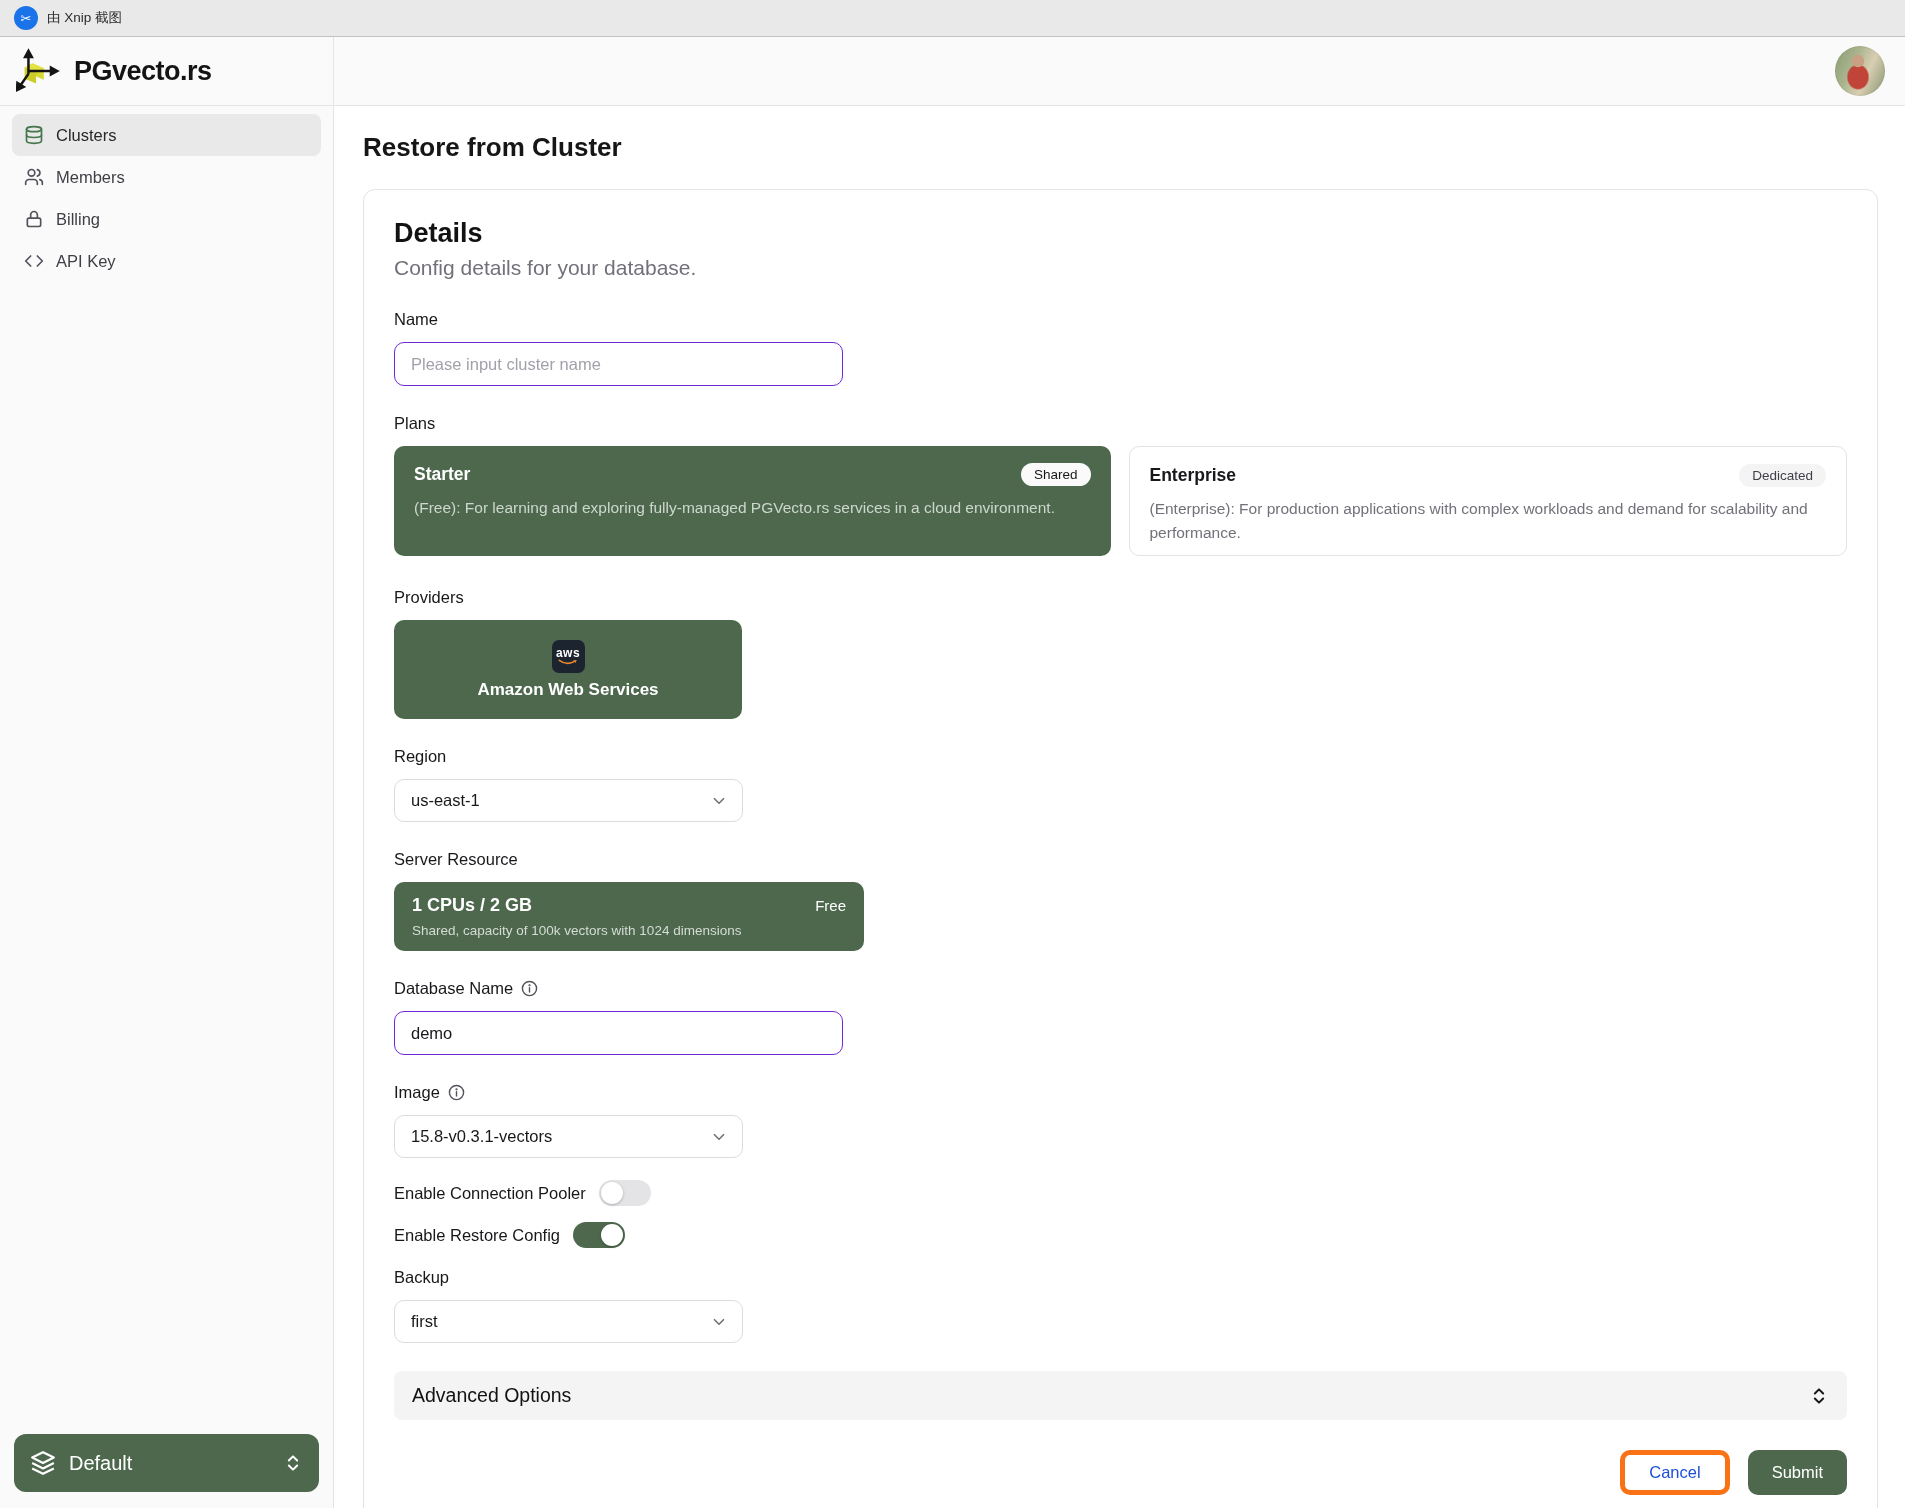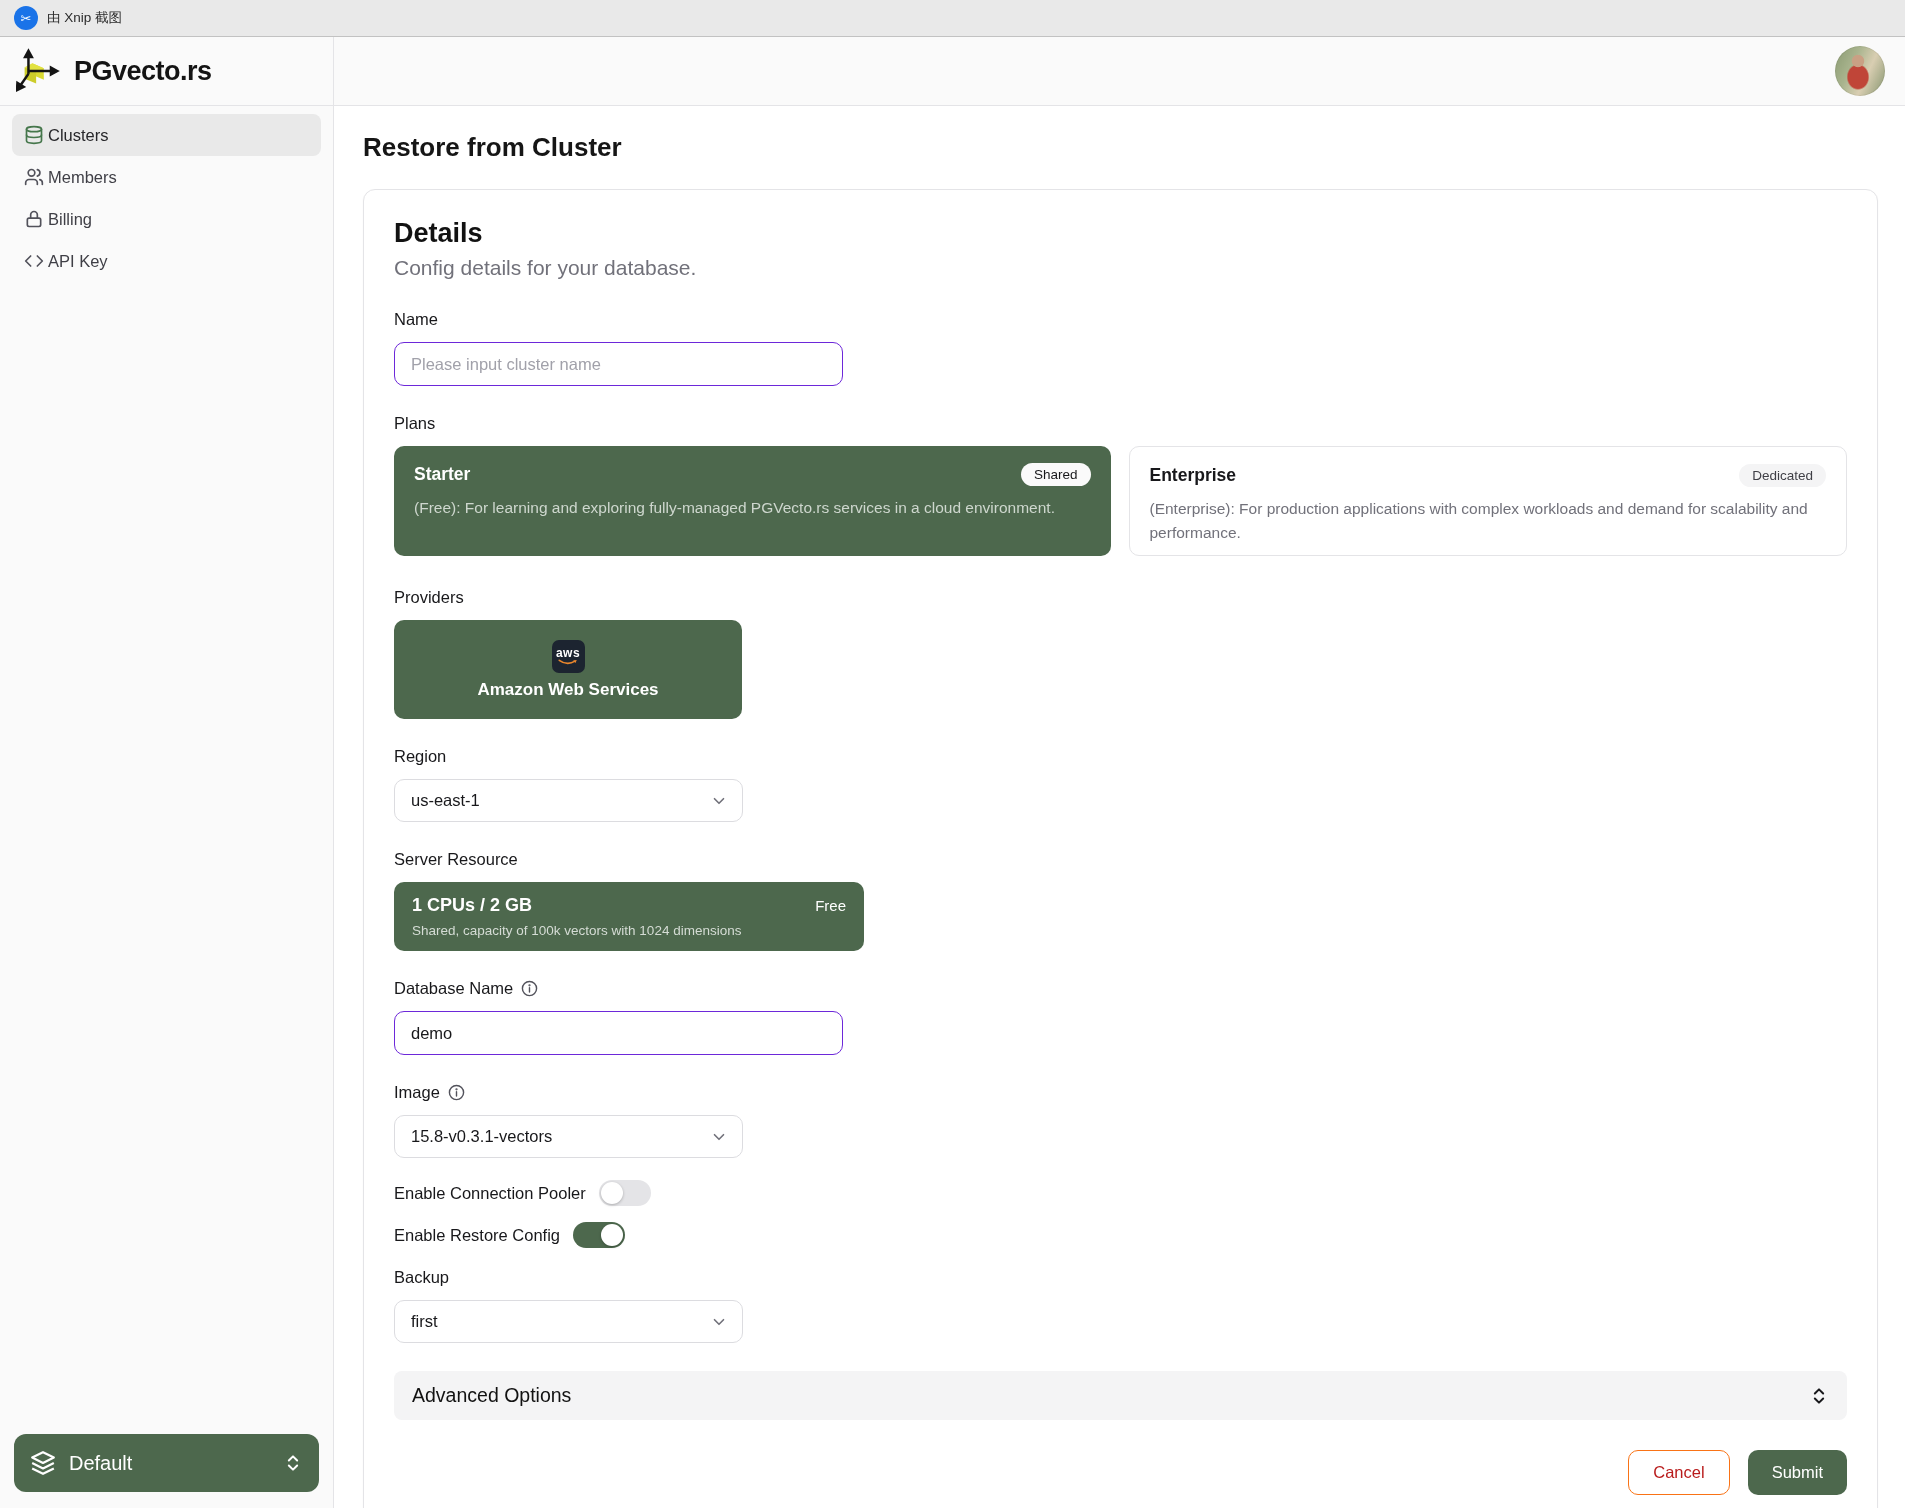--- a/index.html
+++ b/index.html
@@ -9,21 +9,21 @@
   .xnip-bar { height:37px; background:#e9e9e9; border-bottom:1px solid #c2c2c2; display:flex; align-items:center; padding:0 14px; gap:9px; }
   .xnip-icon { width:24px; height:24px; border-radius:50%; background:#1a73e8; color:#fff; display:flex; align-items:center; justify-content:center; font-size:13px; }
   .xnip-label { font-size:13.5px; color:#2b2b2b; }
 
   
   .app { display:flex; height:1471px; }
   .sidebar { position:relative; width:334px; flex:0 0 334px; background:#fafafa; border-right:1px solid #e4e4e7; }
   .logo-row { height:69px; display:flex; align-items:center; gap:12px; padding:0 16px; border-bottom:1px solid #e4e4e7; }
   .logo-text { font-size:27px; font-weight:700; color:#141414; letter-spacing:-0.5px; }
   .nav { padding:8px 12px; }
-  .nav-item { height:42px; display:flex; align-items:center; gap:4px; padding:0 12px; border-radius:8px; font-size:16.5px; color:#3f3f46; cursor:pointer; }
+  .nav-item { height:42px; display:flex; align-items:center; gap:12px; padding:0 12px; border-radius:8px; font-size:16.5px; color:#3f3f46; cursor:pointer; }
   .nav-item.active { background:#e9e9e9; color:#27272a; }
   .nav-item svg { flex:0 0 auto; }
 
   .workspace-btn { position:absolute; left:14px; right:14px; bottom:16px; height:58px; background:#4d684d; border-radius:12px; display:flex; align-items:center; padding:0 16px; gap:13px; color:#fff; cursor:pointer; }
   .workspace-label { font-size:20px; font-weight:500; flex:1; }
 
   
   .content { flex:1; display:flex; flex-direction:column; overflow:hidden; }
   .content-header { height:69px; background:#fafafa; border-bottom:1px solid #e4e4e7; display:flex; align-items:center; justify-content:flex-end; padding:0 20px; }
   .avatar { width:50px; height:50px; border-radius:50%;
@@ -77,21 +77,21 @@
   .switch.on { background:#4d684d; }
   .knob { position:absolute; top:2px; width:22px; height:22px; border-radius:50%; background:#fff; box-shadow:0 1px 3px rgba(0,0,0,.25); }
   .switch.off .knob { left:2px; }
   .switch.on .knob { right:2px; }
 
   .advanced-bar { margin-top:28px; height:49px; background:#f4f4f5; border-radius:8px; display:flex; align-items:center; justify-content:space-between; padding:0 18px; cursor:pointer; }
   .advanced-label { font-size:19.5px; font-weight:500; color:#121212; }
 
   .footer-actions { margin-top:30px; display:flex; justify-content:flex-end; gap:18px; }
   .btn { height:45px; border-radius:10px; font-size:16.5px; font-family:inherit; cursor:pointer; padding:0 24px; }
-  .btn-cancel { background:#fff; border:1px solid #f97316; color:#b91c1c; }
+  .btn-cancel { background:#fff; border:5px solid #f97316; color:#1d4ed8; }
   .btn-submit { background:#4d684d; border:none; color:#fff; }
 </style>
 </head>
 <body>
 
 <div class="xnip-bar">
   <div class="xnip-icon">✂</div>
   <div class="xnip-label">由 Xnip 截图</div>
 </div>
 

